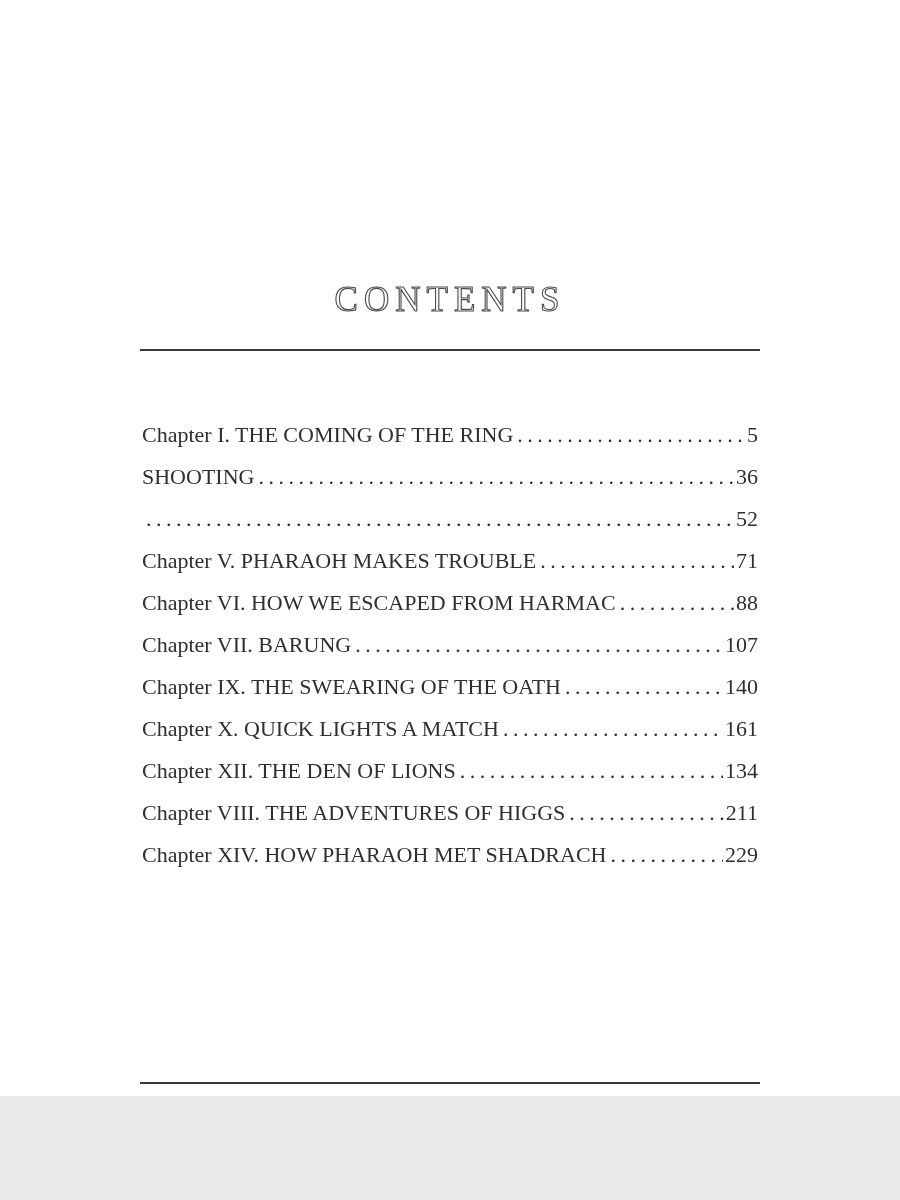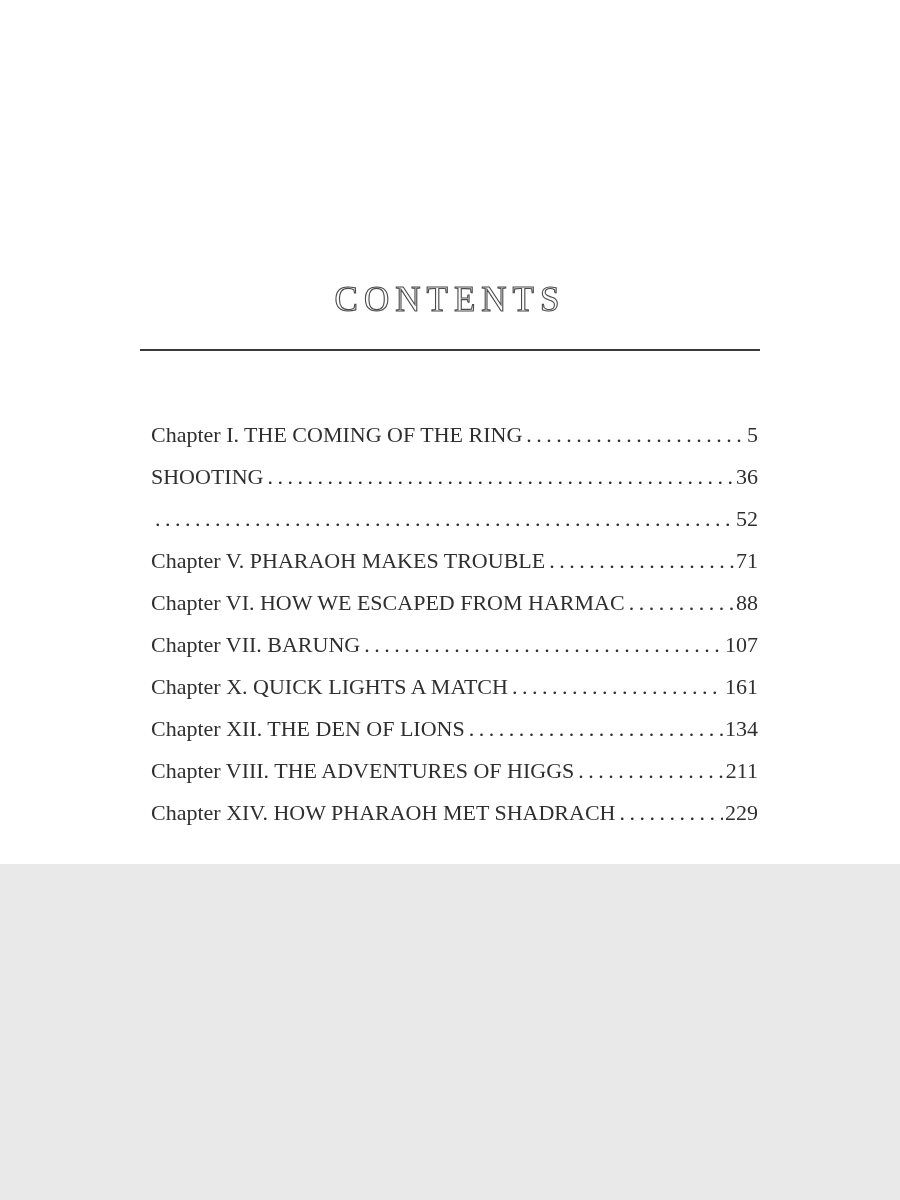--- a/index.html
+++ b/index.html
@@ -9,21 +9,21 @@
     --bg-color:#ffffff;
   }
   html,body{margin:0;padding:0;}
   body{
     width:900px;height:1200px;
     background:#e9e9e9;
     font-family:"Liberation Serif","DejaVu Serif",serif;
   }
   .page{
     position:relative;
-    width:900px;height:864px;
+    width:900px;height:1096px;
     background:var(--bg-color);
     overflow:hidden;
   }
   .contents-title{
     position:absolute;
     top:280px;left:0;right:0;
     text-align:center;
     font-size:35px;
     line-height:40px;
     font-weight:normal;
@@ -51,21 +51,20 @@
     top:419px;
     left:142px;right:142px;
     font-size:22px;
     color:var(--text-color);
   }
   .toc-entry{margin-bottom:10px;}
   .toc-line{
     display:flex;
     align-items:baseline;
     line-height:32px;
-    margin-left:9px;
   }
   .toc-line-plain{
     line-height:32px;
     white-space:nowrap;
   }
   .toc-label{white-space:nowrap;}
   .toc-leader{
     flex:1 1 auto;
     overflow:hidden;
     white-space:nowrap;
@@ -132,20 +131,27 @@
       </div>
       <div class="toc-entry">
         <div class="toc-line">
           <span class="toc-label">Chapter VII. BARUNG</span>
           <span class="toc-leader"></span>
           <span class="toc-page">107</span>
         </div>
       </div>
       <div class="toc-entry">
         <div class="toc-line">
+          <span class="toc-label">Chapter IX. THE SWEARING OF THE OATH</span>
+          <span class="toc-leader"></span>
+          <span class="toc-page">140</span>
+        </div>
+      </div>
+      <div class="toc-entry">
+        <div class="toc-line">
           <span class="toc-label">Chapter X. QUICK LIGHTS A MATCH</span>
           <span class="toc-leader"></span>
           <span class="toc-page">161</span>
         </div>
       </div>
       <div class="toc-entry">
         <div class="toc-line">
           <span class="toc-label">Chapter XII. THE DEN OF LIONS</span>
           <span class="toc-leader"></span>
           <span class="toc-page">134</span>

